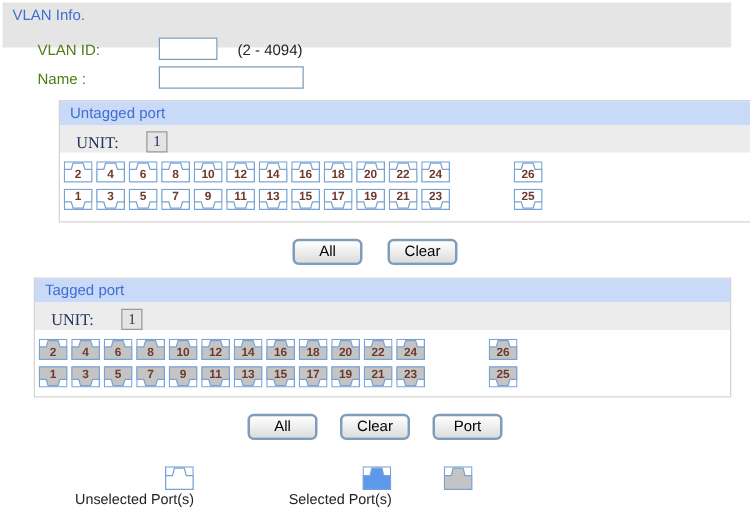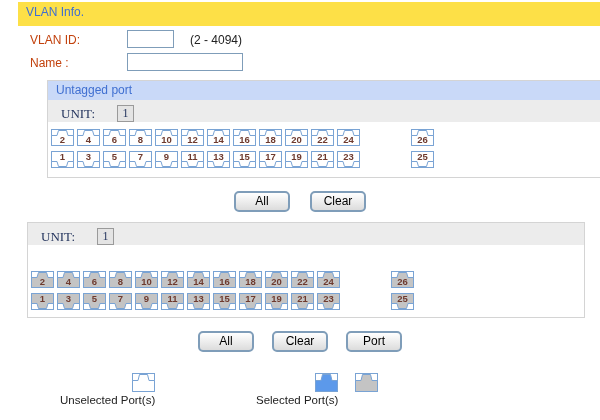--- a/index.html
+++ b/index.html
@@ -3,24 +3,24 @@
 <meta charset="utf-8">
 <style>
   * { margin: 0; padding: 0; box-sizing: border-box; }
   html,body { background: #fff; }
   #screen {
     position: relative; width: 600px; height: 420px;
     background: #fff; overflow: hidden;
     font-family: "Liberation Sans", sans-serif; font-size: 12px; color: #222;
   }
   .hdr-bar {
-    position: absolute; left: 2px; top: 2px; width: 583px; height: 24px;
-    background: #fde047; color: #3f6fd1; line-height: 20px; padding-left: 8px; margin-left: 16px;
-  }
-  .form-label { position: absolute; color: #c2410c; }
+    position: absolute; left: 2px; top: 2px; width: 583px; height: 36px;
+    background: #e5e5e5; color: #3f6fd1; line-height: 20px; padding-left: 8px;
+  }
+  .form-label { position: absolute; color: #4d7c0f; }
   .form-hint  { position: absolute; color: #222; }
   .txt-input {
     position: absolute; height: 18px; border: 1px solid #7f9db9;
     background: #fff; font-family: "Liberation Sans", sans-serif; font-size: 12px; padding: 0 2px;
   }
   .section {
     position: absolute; left: 27px; width: 558px;
     border: 1px solid #d4d4d4; background: #fff;
   }
   .sec-header {
@@ -268,20 +268,21 @@
         </span>
       </div>
   </div>
 
   <div class="btn-row" style="top:191px; gap:20px;">
     <div class="btn">All</div>
     <div class="btn">Clear</div>
   </div>
 
   <div class="section" style="top:222px; height:96px;">
+    <div class="sec-header">Tagged port</div>
     <div class="unit-row">
       <span class="unit-label">UNIT:</span>
       <span class="unit-btn">1</span>
     </div>
     <div class="port-row" style="left:3px; top:48px;">
         <span class="port">
           <svg width="23" height="17" viewBox="0 0 23 17">
     <rect x="0.5" y="0.5" width="22" height="16" fill="#ffffff" stroke="#79a3d4"></rect>
     <path d="M0.5,6.5 L6,6.5 L7.5,1.5 L15.5,1.5 L17,6.5 L22.5,6.5 L22.5,16.5 L0.5,16.5 Z" fill="#c4c4c4" stroke="#79a3d4"></path>
             <text x="11.5" y="13.5" text-anchor="middle" font-family="Liberation Sans, sans-serif" font-size="9.5" font-weight="bold" fill="#6e3a2e">2</text>
@@ -479,21 +480,21 @@
 
   <div class="legend-item" style="left:60px; top:373px;">
     <span>
         <svg width="23" height="19" viewBox="0 0 23 19">
     <rect x="0.5" y="0.5" width="22" height="18" fill="#ffffff" stroke="#79a3d4"></rect>
     <path d="M0.5,7.5 L6,7.5 L7.5,1.5 L15.5,1.5 L17,7.5 L22.5,7.5 L22.5,18.5 L0.5,18.5 Z" fill="#ffffff" stroke="#79a3d4"></path>
         </svg>
       </span>
     <span>Unselected Port(s)</span>
   </div>
-  <div class="legend-item" style="left:232px; top:373px;padding-left:24px;">
+  <div class="legend-item" style="left:207px; top:373px;padding-left:24px;">
     <span>
         <svg width="23" height="19" viewBox="0 0 23 19">
     <rect x="0.5" y="0.5" width="22" height="18" fill="#ffffff" stroke="#79a3d4"></rect>
     <path d="M0.5,7.5 L6,7.5 L7.5,1.5 L15.5,1.5 L17,7.5 L22.5,7.5 L22.5,18.5 L0.5,18.5 Z" fill="#5c99ea" stroke="#79a3d4"></path>
         </svg>
       </span>
     <span>Selected Port(s)</span>
   </div>
   <div class="legend-item" style="left:355px; top:373px;">
     <span>

